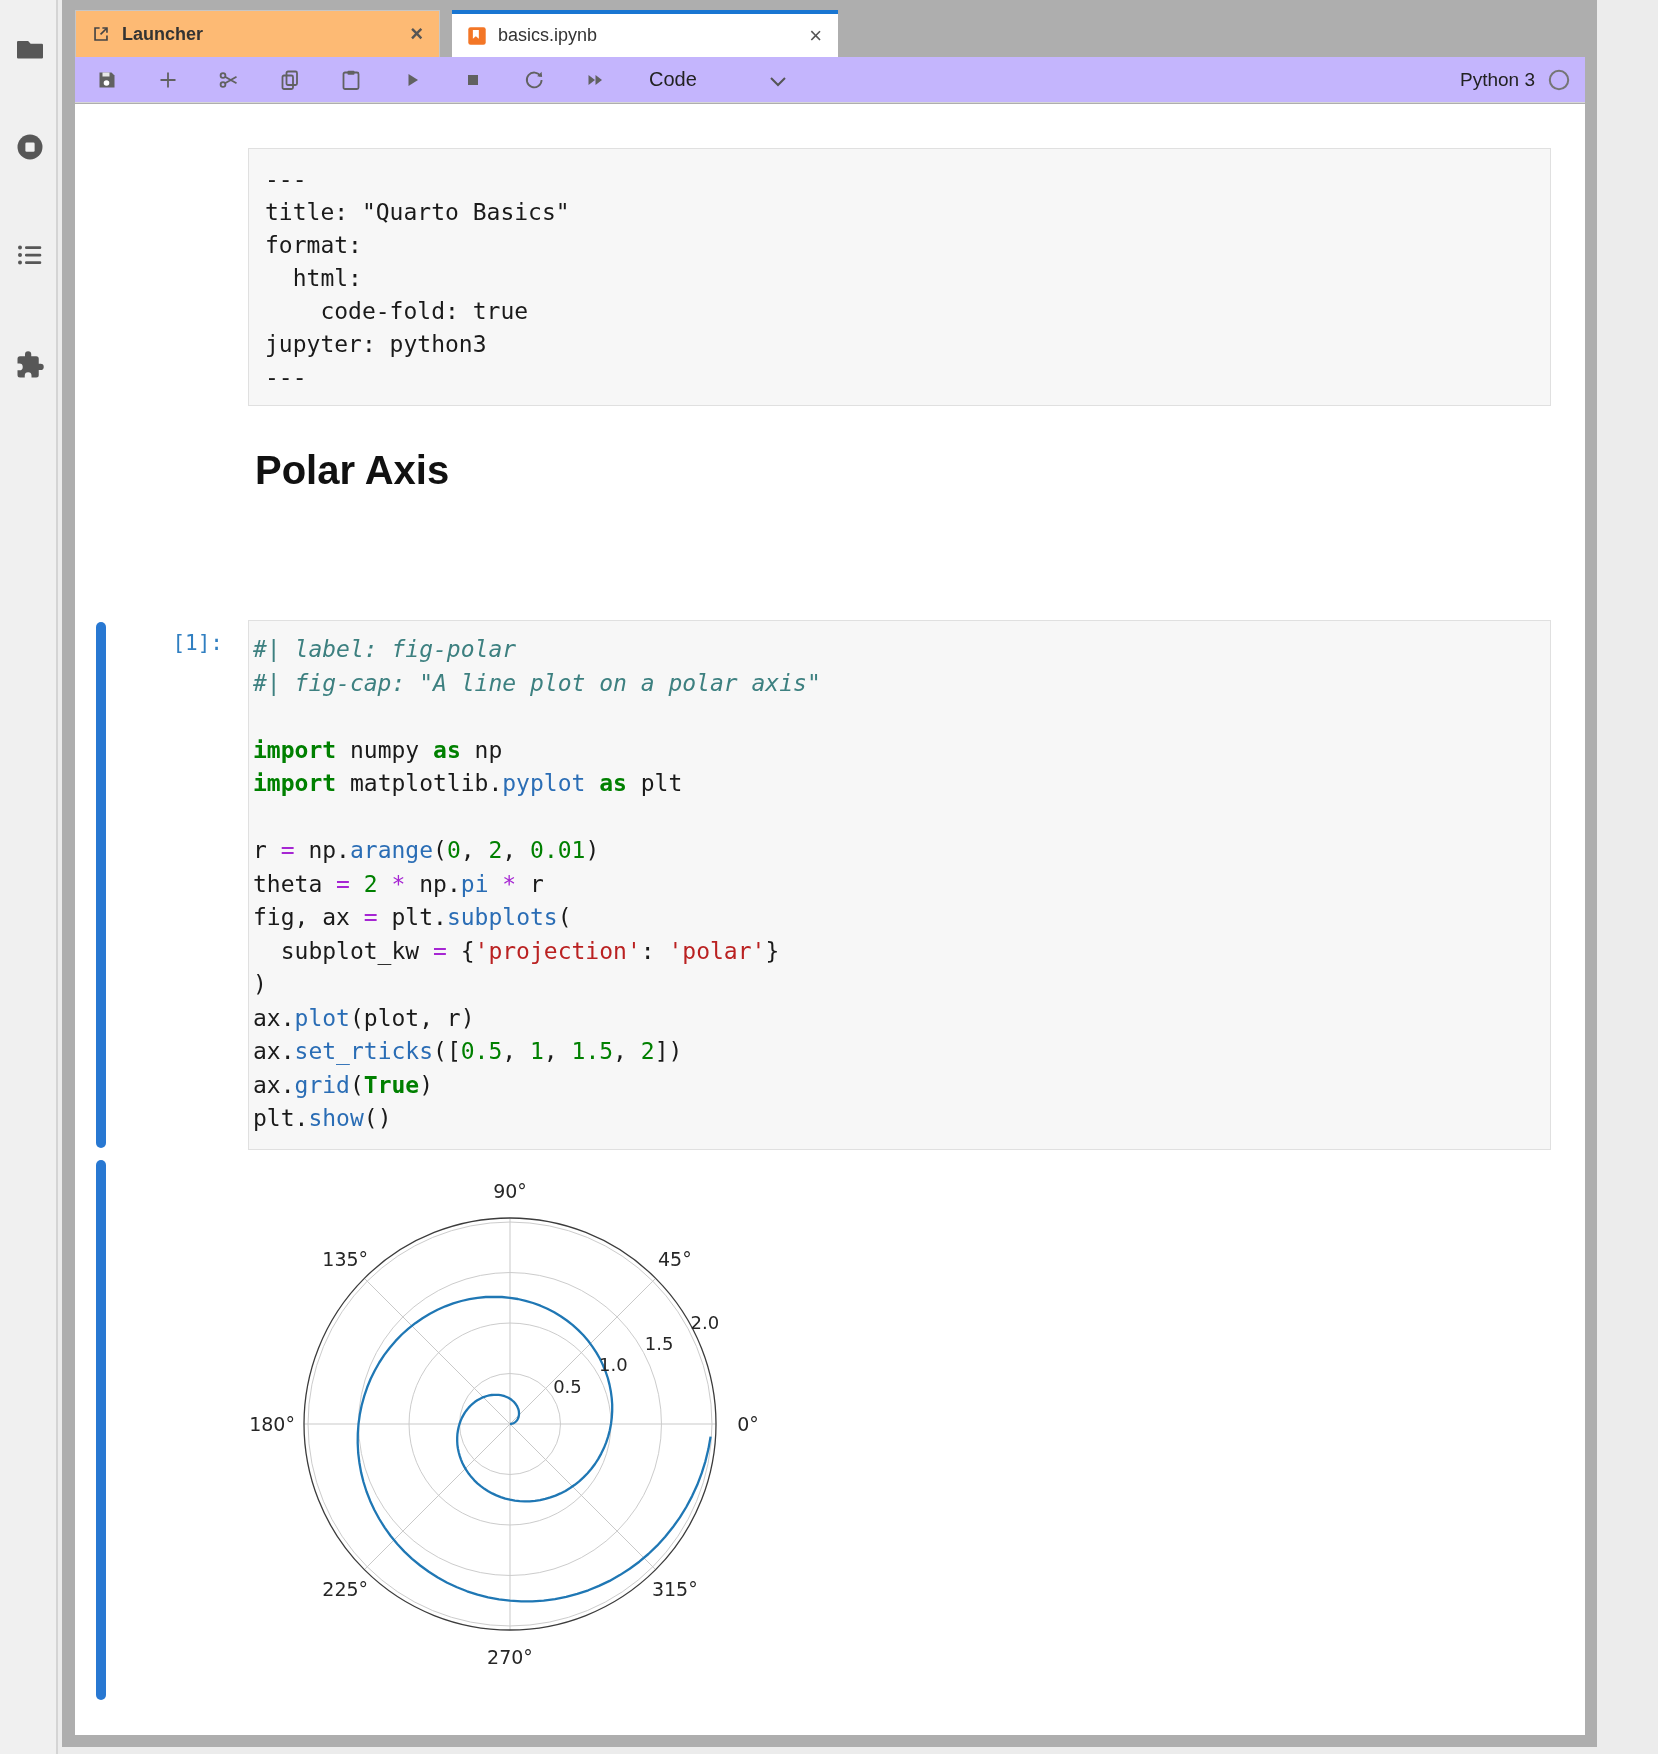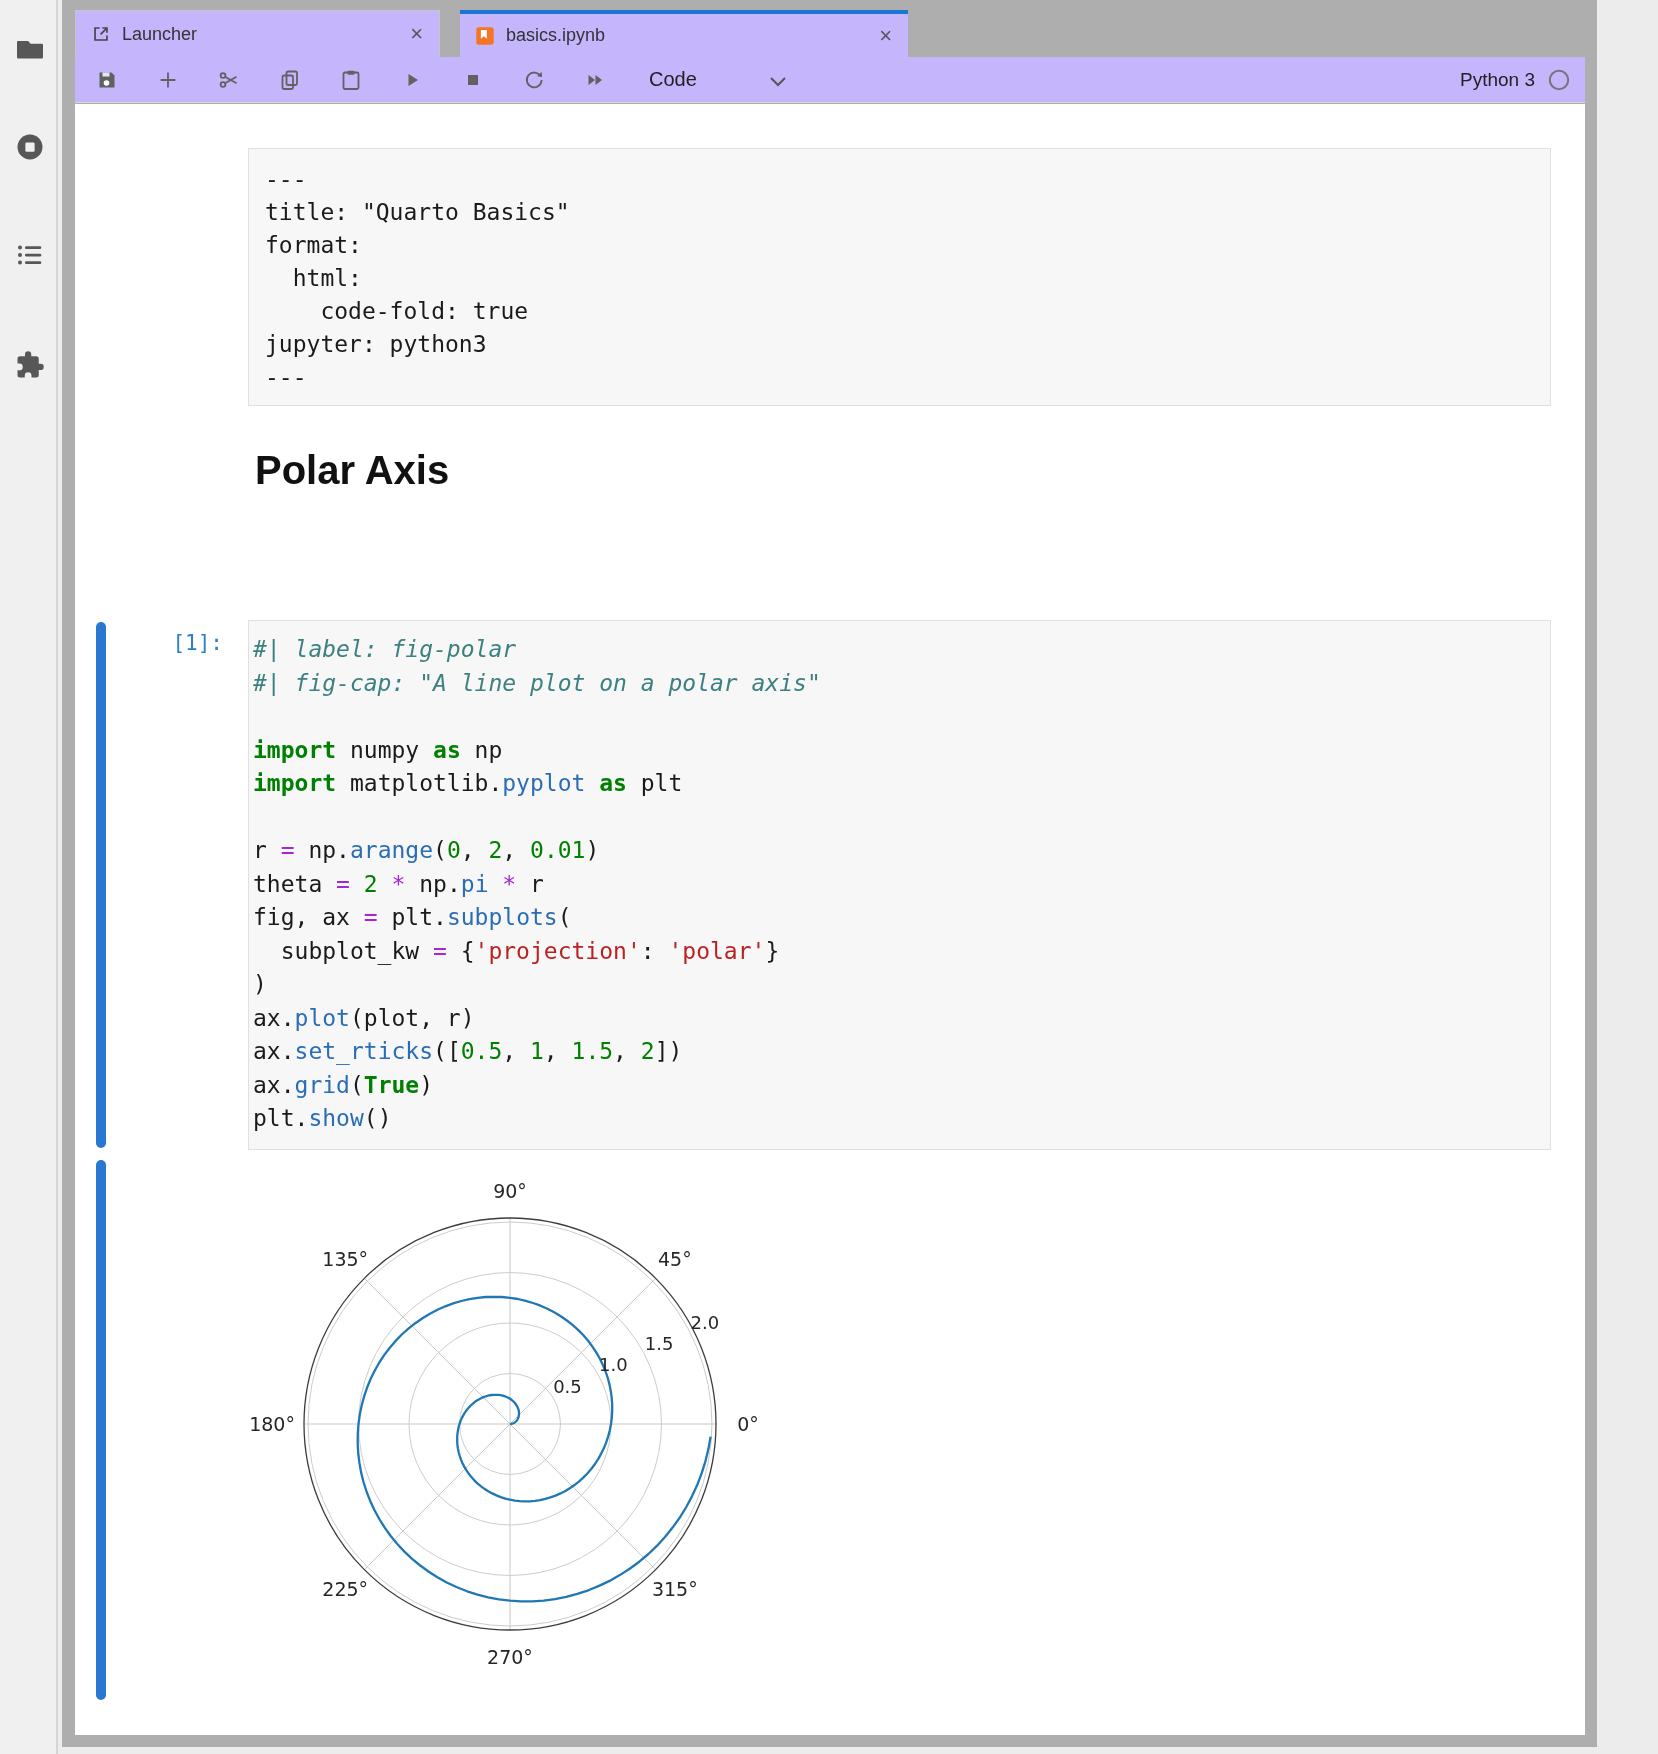--- a/index.html
+++ b/index.html
@@ -16,22 +16,22 @@
   .gears { position:absolute; left:1438px; top:22px; width:56px; height:56px; color:#4f4f4f; }
   .gears .g1 { position:absolute; left:2px; top:0; font-size:22px; }
   .gears .g2 { position:absolute; left:16px; top:14px; font-size:30px; }
 
   
   .window { position:absolute; left:62px; top:0; width:1535px; height:1747px; background:#aeaeae; }
 
   
   .tabbar { position:absolute; left:13px; top:10px; right:12px; height:47px; display:flex; }
   .tab { height:47px; display:flex; align-items:center; padding:0 12px 0 14px; cursor:pointer; }
-  .tab.inactive { width:365px; background:#c4b5fd; border:1px solid #c6c6c6; border-bottom:none; }
-  .tab.active { width:448px; background:#c4b5fd; border-top:4px solid #1976d2; margin-left:20px; }
+  .tab.inactive { width:365px; background:#fdba74; border:1px solid #c6c6c6; border-bottom:none;font-weight:bold; }
+  .tab.active { width:386px; background:#ffffff; border-top:4px solid #1976d2; margin-left:12px; }
   .tab .ticon { width:22px; height:22px; margin-right:10px; flex:0 0 auto; }
   .tab .tlabel { font-size:18px; color:#333; flex:1 1 auto; white-space:nowrap; overflow:hidden; }
   .tab .tclose { font-size:22px; color:#555; padding:0 4px; }
 
   
   .toolbar { position:absolute; left:13px; top:57px; right:12px; height:46px; background:#c4b5fd;
              border-bottom:1px solid #d7d7d7; display:flex; align-items:center; }
   .tbtn { width:24px; height:24px; margin-left:37px; flex:0 0 auto; cursor:pointer; }
   .tbtn:first-child { margin-left:20px; }
   .celltype { display:flex; align-items:center; margin-left:42px; cursor:pointer; }

